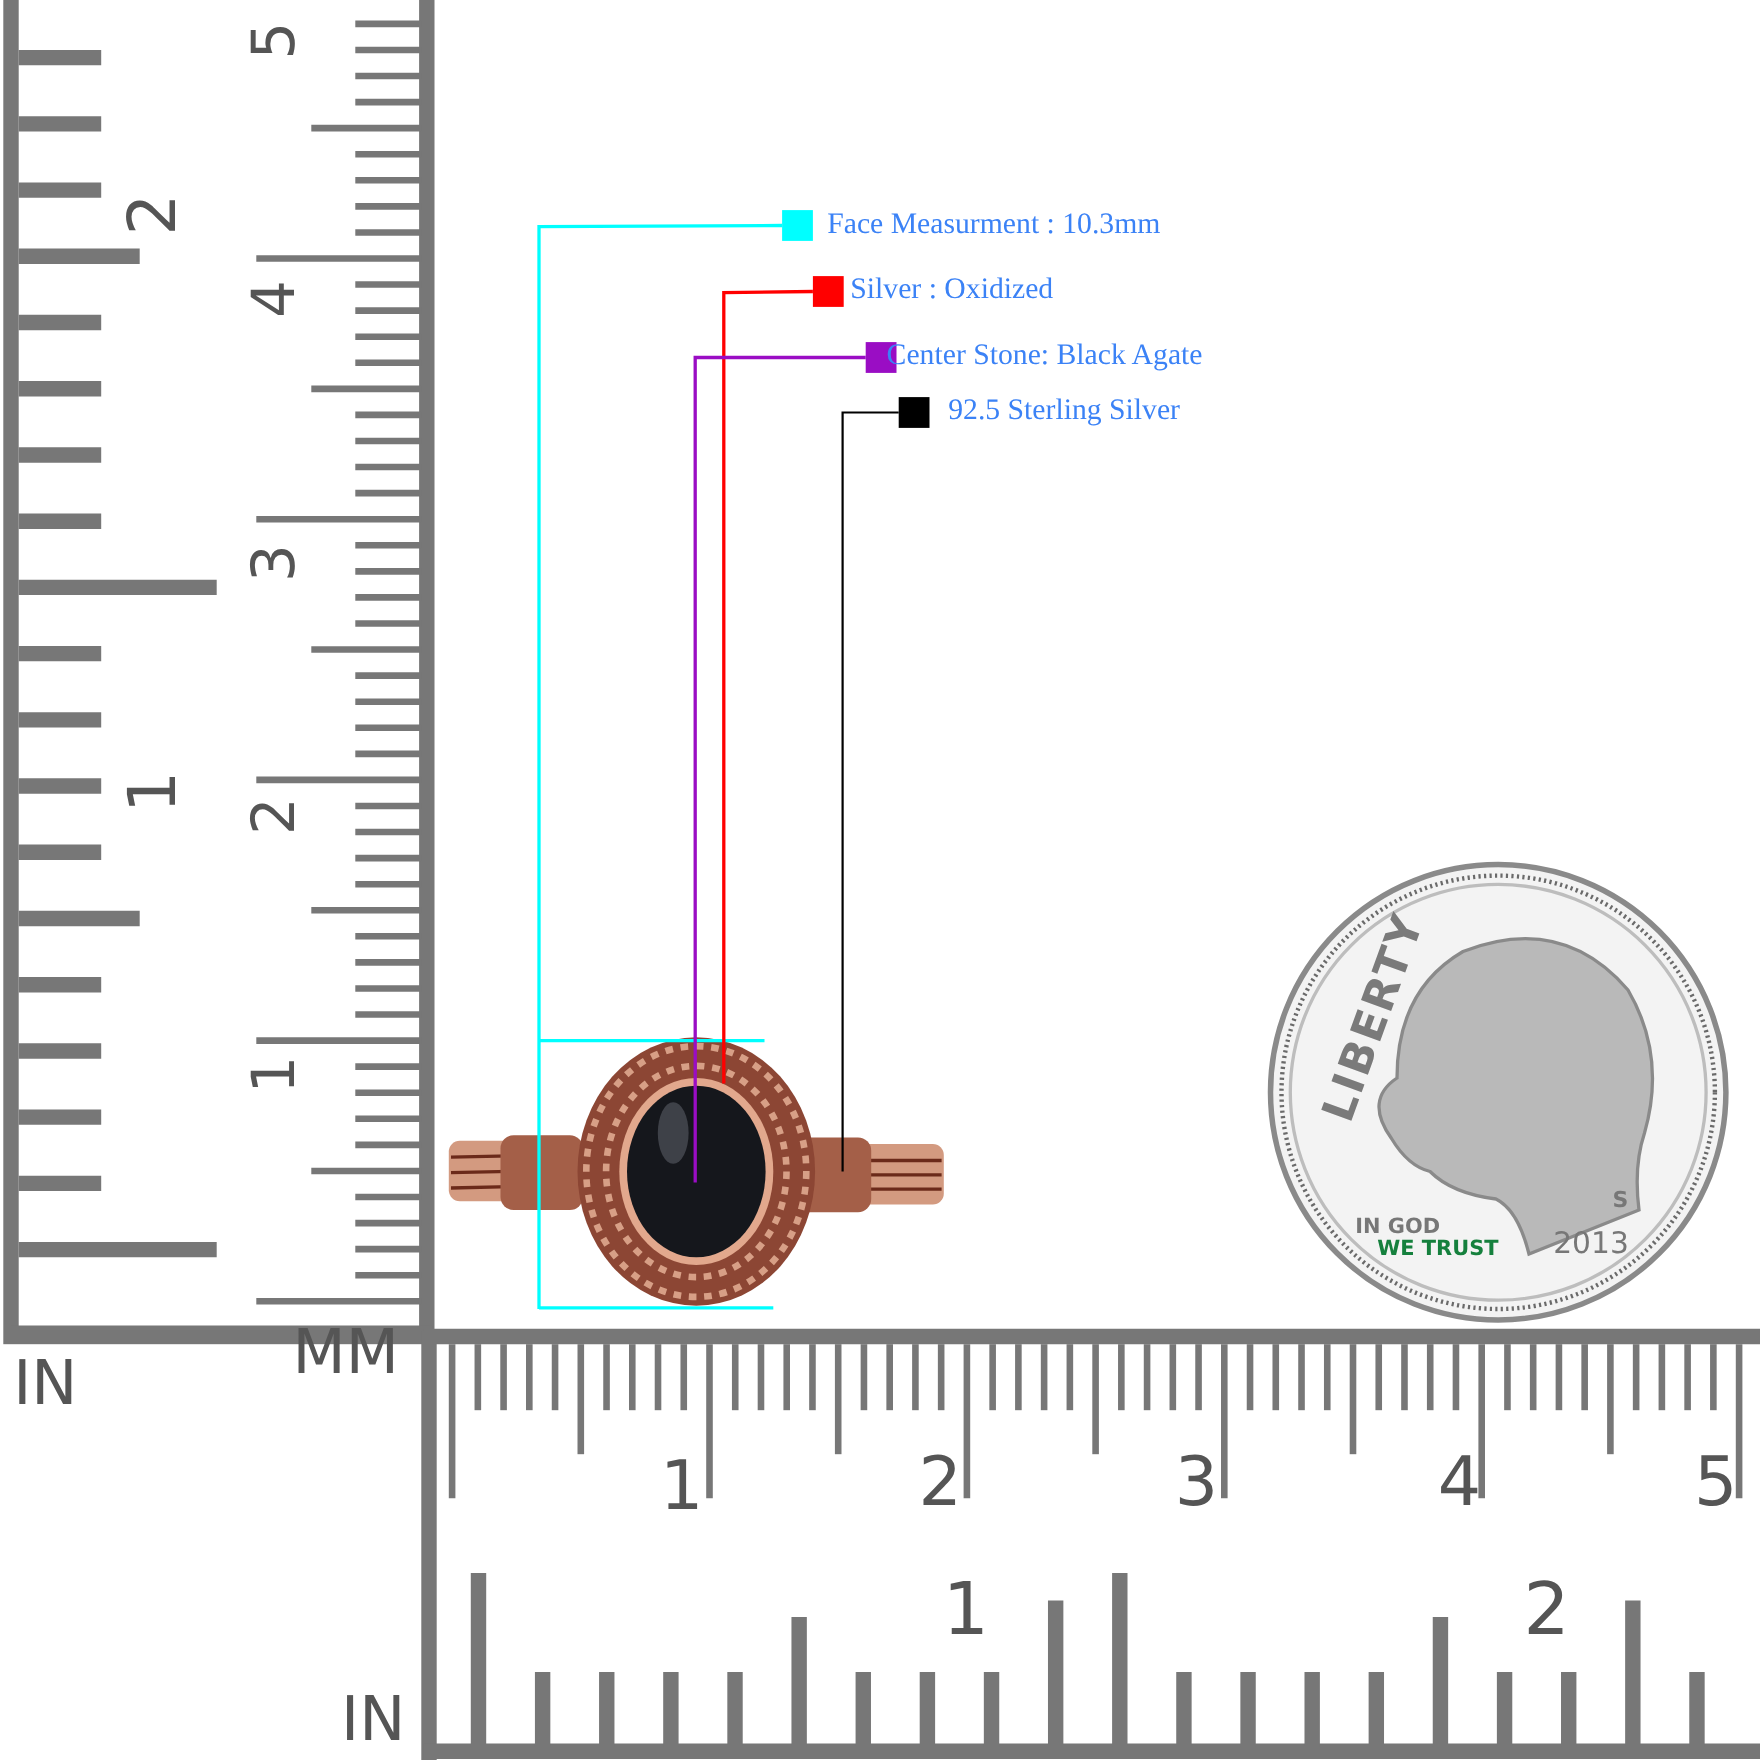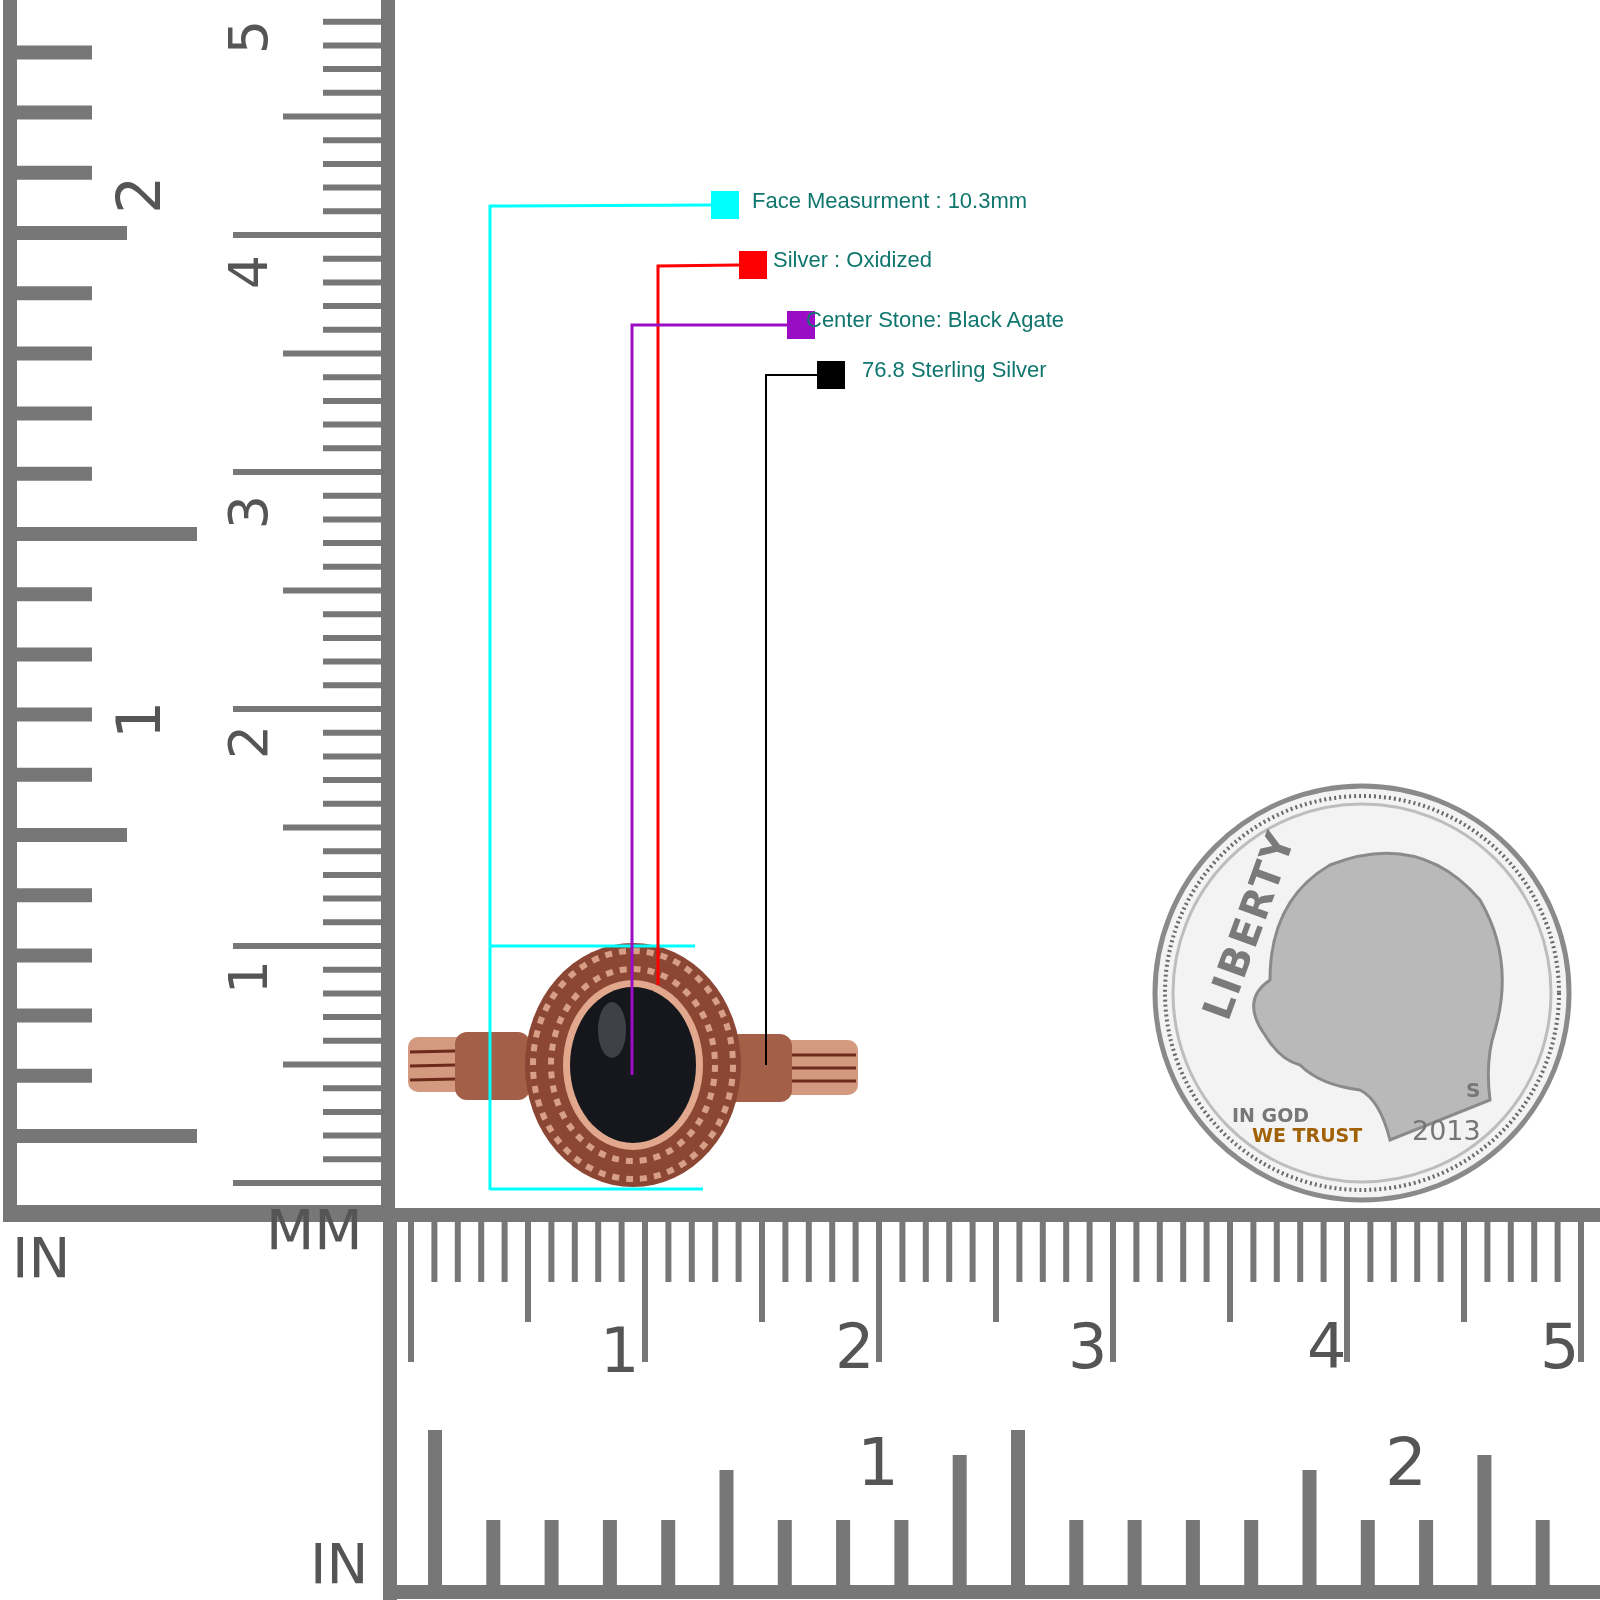--- a/index.html
+++ b/index.html
@@ -1,18 +1,18 @@
 <!DOCTYPE html>
 <html><head>
   <meta charset="utf-8">
   <style>
     html, body { margin:0; padding:0; background:#ffffff; }
     body { width:1600px; height:1600px; position:relative; overflow:hidden; font-family:"Liberation Sans", sans-serif; }
     svg { position:absolute; left:0; top:0; }
-    .label { position:absolute; font-family:Liberation Sans, sans-serif; font-size:22px; color:#0f766e; white-space:nowrap; line-height:1; }
+    .label { position:absolute; font-family:Liberation Serif, serif; font-size:27px; color:#3b82f6; white-space:nowrap; line-height:1; }
     .swatch { position:absolute; width:28px; height:28px; }
     .ruler-text { position:absolute; font-family:"DejaVu Sans", sans-serif; color:#555; line-height:1; }
   </style>
 </head>
 <body>
 
 <svg width="1600" height="1600" viewBox="0 0 1600 1600">
 
   <g stroke="#777" fill="none">
     <rect x="10" y="-10" width="378" height="1225" stroke-width="14"></rect>
@@ -222,21 +222,21 @@
   <div class="swatch" style="left:711px;top:191px;background:#00ffff"></div>
   <div class="label" style="left:752px;top:190px">Face Measurment : 10.3mm</div>
 
   <div class="swatch" style="left:739px;top:251px;background:#ff0000"></div>
   <div class="label" style="left:773px;top:249px">Silver : Oxidized</div>
 
   <div class="swatch" style="left:787px;top:311px;background:#9a0dc4"></div>
   <div class="label" style="left:806px;top:309px">Center Stone: Black Agate</div>
 
   <div class="swatch" style="left:817px;top:361px;background:#000000"></div>
-  <div class="label" style="left:862px;top:359px">76.8 Sterling Silver</div>
+  <div class="label" style="left:862px;top:359px">92.5 Sterling Silver</div>
 </div>
 
 <div class="ruler-text" style="left:12px;top:1230px;font-size:56px">IN</div>
 <div class="ruler-text" style="left:266px;top:1202px;font-size:56px">MM</div>
 <div class="ruler-text" style="left:310px;top:1536px;font-size:56px">IN</div>
 
 <div class="ruler-text" style="left:120px;top:165px;font-size:60px;transform:rotate(-90deg)">2</div>
 <div class="ruler-text" style="left:120px;top:690px;font-size:60px;transform:rotate(-90deg)">1</div>
 <div class="ruler-text" style="left:232px;top:10px;font-size:54px;transform:rotate(-90deg)">5</div>
 <div class="ruler-text" style="left:232px;top:245px;font-size:54px;transform:rotate(-90deg)">4</div>
@@ -247,15 +247,15 @@
 <div class="ruler-text" style="left:600px;top:1320px;font-size:62px">1</div>
 <div class="ruler-text" style="left:835px;top:1316px;font-size:62px">2</div>
 <div class="ruler-text" style="left:1068px;top:1316px;font-size:62px">3</div>
 <div class="ruler-text" style="left:1307px;top:1316px;font-size:62px">4</div>
 <div class="ruler-text" style="left:1540px;top:1316px;font-size:62px">5</div>
 <div class="ruler-text" style="left:857px;top:1430px;font-size:66px">1</div>
 <div class="ruler-text" style="left:1385px;top:1430px;font-size:66px">2</div>
 
 <div class="ruler-text" style="left:1150px;top:905px;font-size:40px;font-weight:bold;color:#7a7a7a;transform:rotate(-70deg);letter-spacing:2px">LIBERTY</div>
 <div class="ruler-text" style="left:1232px;top:1106px;font-size:19px;font-weight:bold;color:#777">IN GOD</div>
-<div class="ruler-text" style="left:1252px;top:1126px;font-size:19px;font-weight:bold;color:#a16207">WE TRUST</div>
+<div class="ruler-text" style="left:1252px;top:1126px;font-size:19px;font-weight:bold;color:#15803d">WE TRUST</div>
 <div class="ruler-text" style="left:1412px;top:1117px;font-size:27px;font-weight:normal;color:#777">2013</div>
 <div class="ruler-text" style="left:1466px;top:1080px;font-size:20px;font-weight:bold;color:#777">S</div>
 
 </body></html>

